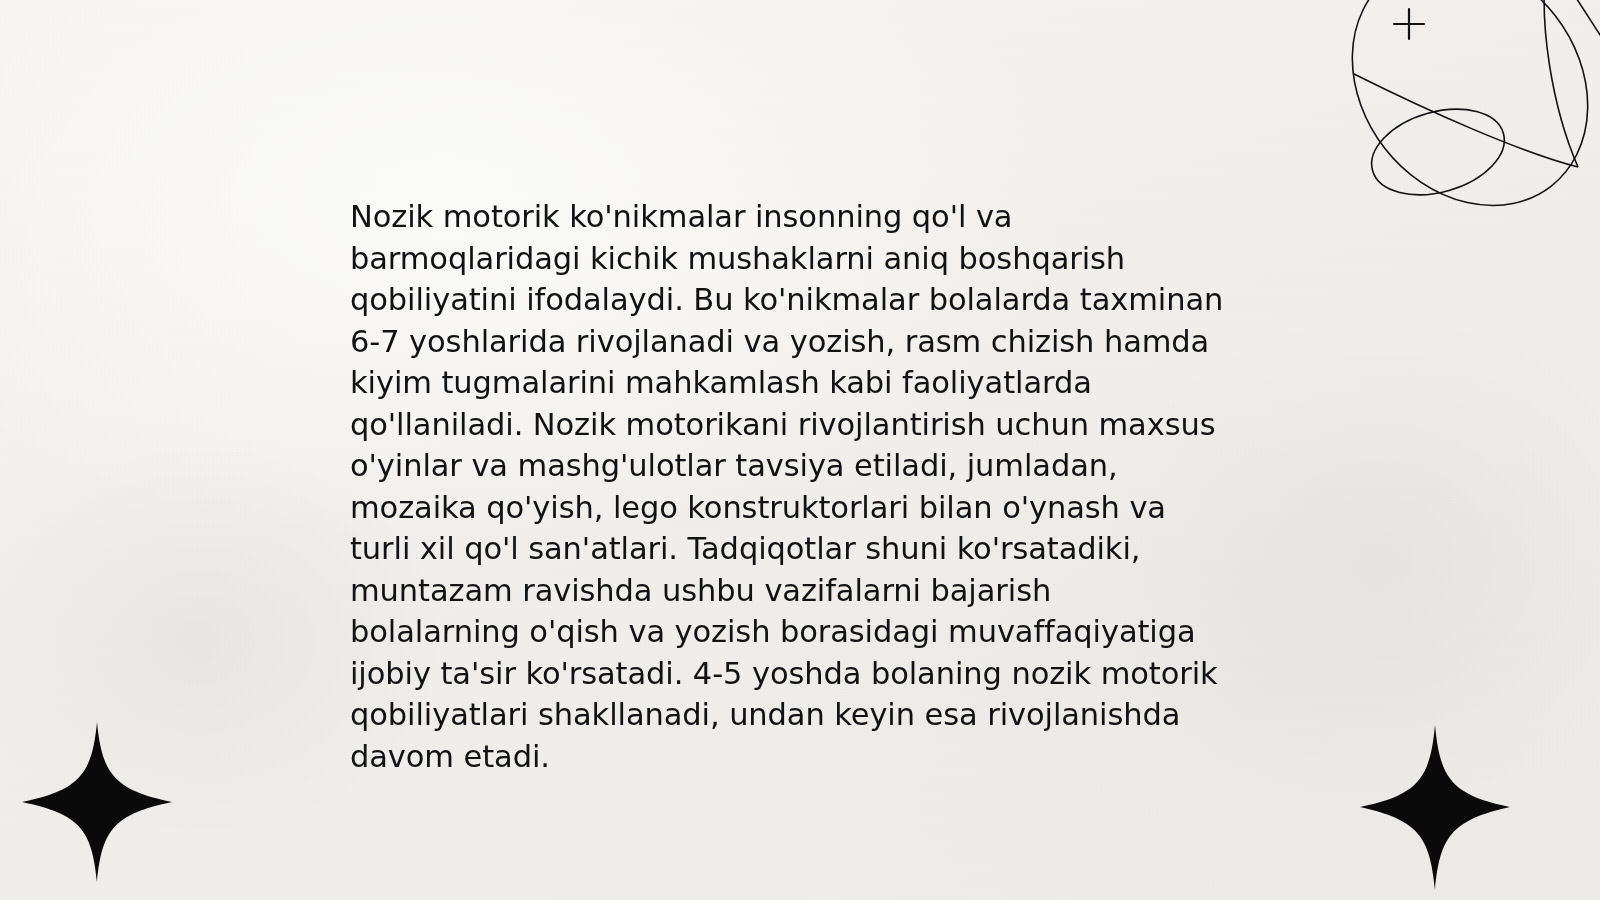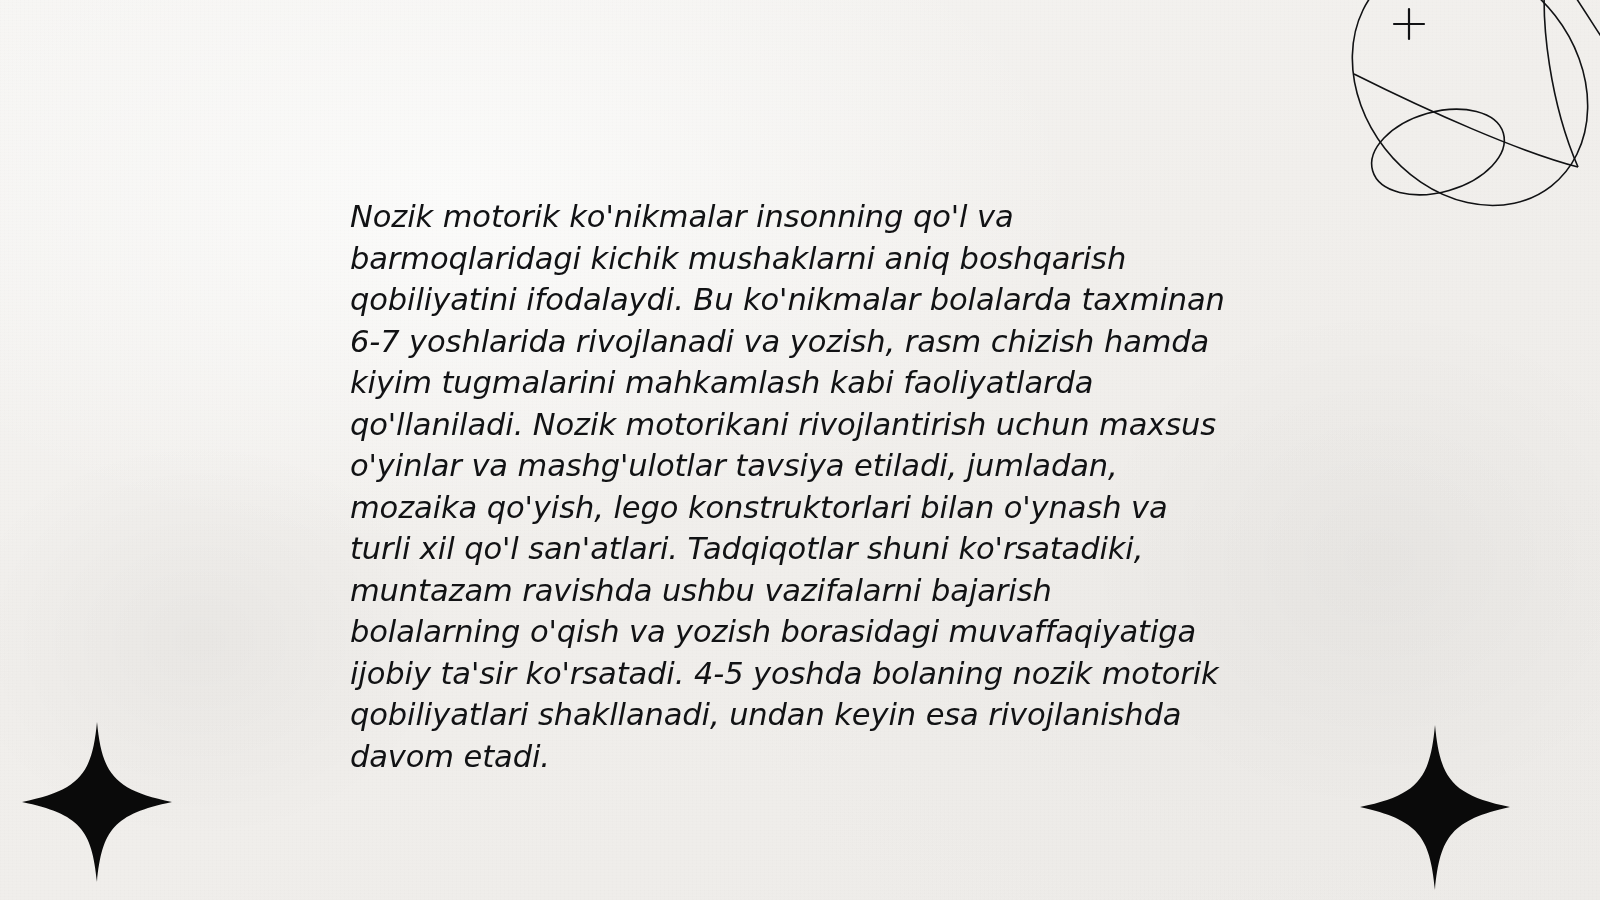--- a/index.html
+++ b/index.html
@@ -81,21 +81,20 @@
     position: absolute;
     left: 350px;
     top: 196px;
     width: 880px;
     font-family: "DejaVu Sans", sans-serif;
     font-size: 30.5px;
     line-height: 41.5px;
     color: #111214;
     letter-spacing: -0.1px;
     white-space: pre-wrap;
-    font-style: italic;
   }
 </style>
 </head>
 <body>
 
 <div class="slide">
 
   <div class="grain"></div>
   <div class="smudge-a"></div>
   <div class="smudge-b"></div>

